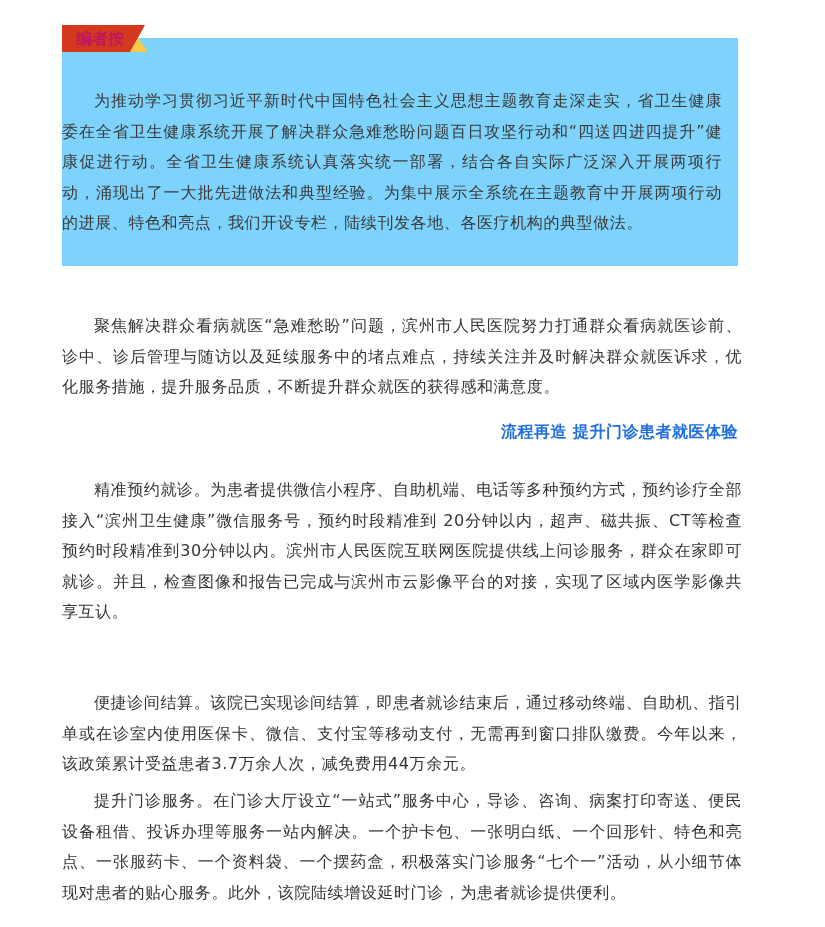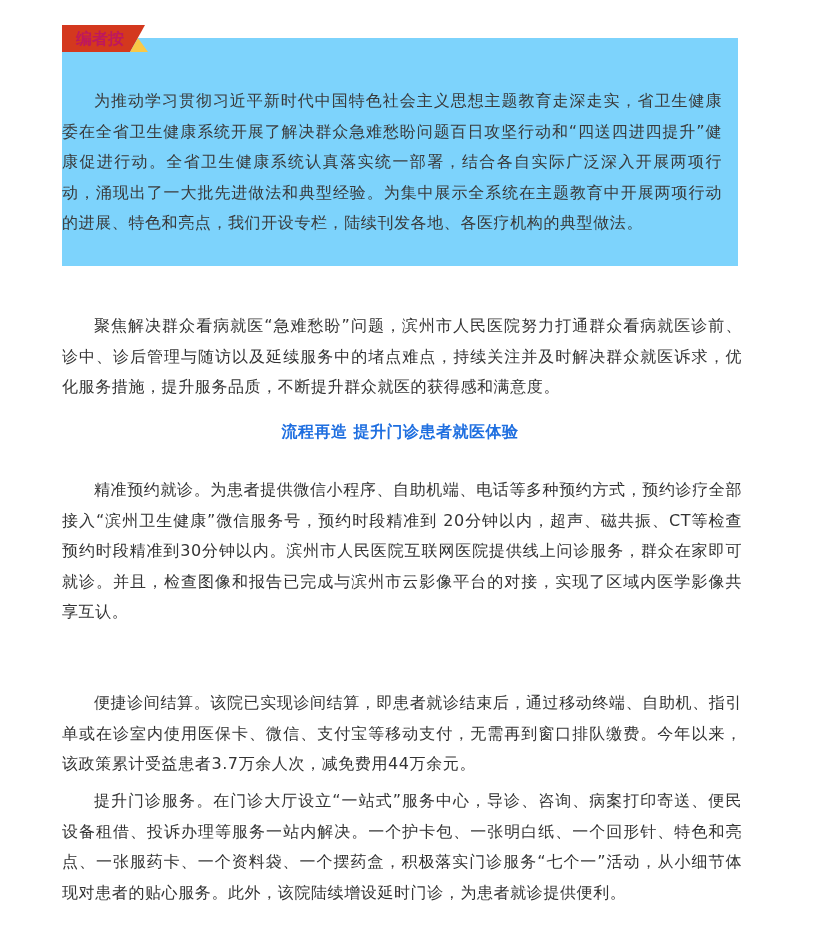--- a/index.html
+++ b/index.html
@@ -62,21 +62,21 @@
     .body-para {
       position: absolute;
       left: 62px;
       width: 680px;
     }
     .section-heading {
       position: absolute;
       left: 62px;
       width: 676px;
       top: 420px;
-      text-align: center;
+      text-align: right;
       font-size: 16px;
       font-weight: bold;
       color: #1f6fe0;
       letter-spacing: 0.5px;
       line-height: 24px;
     }
   </style>
 </head>
 <body>
 

